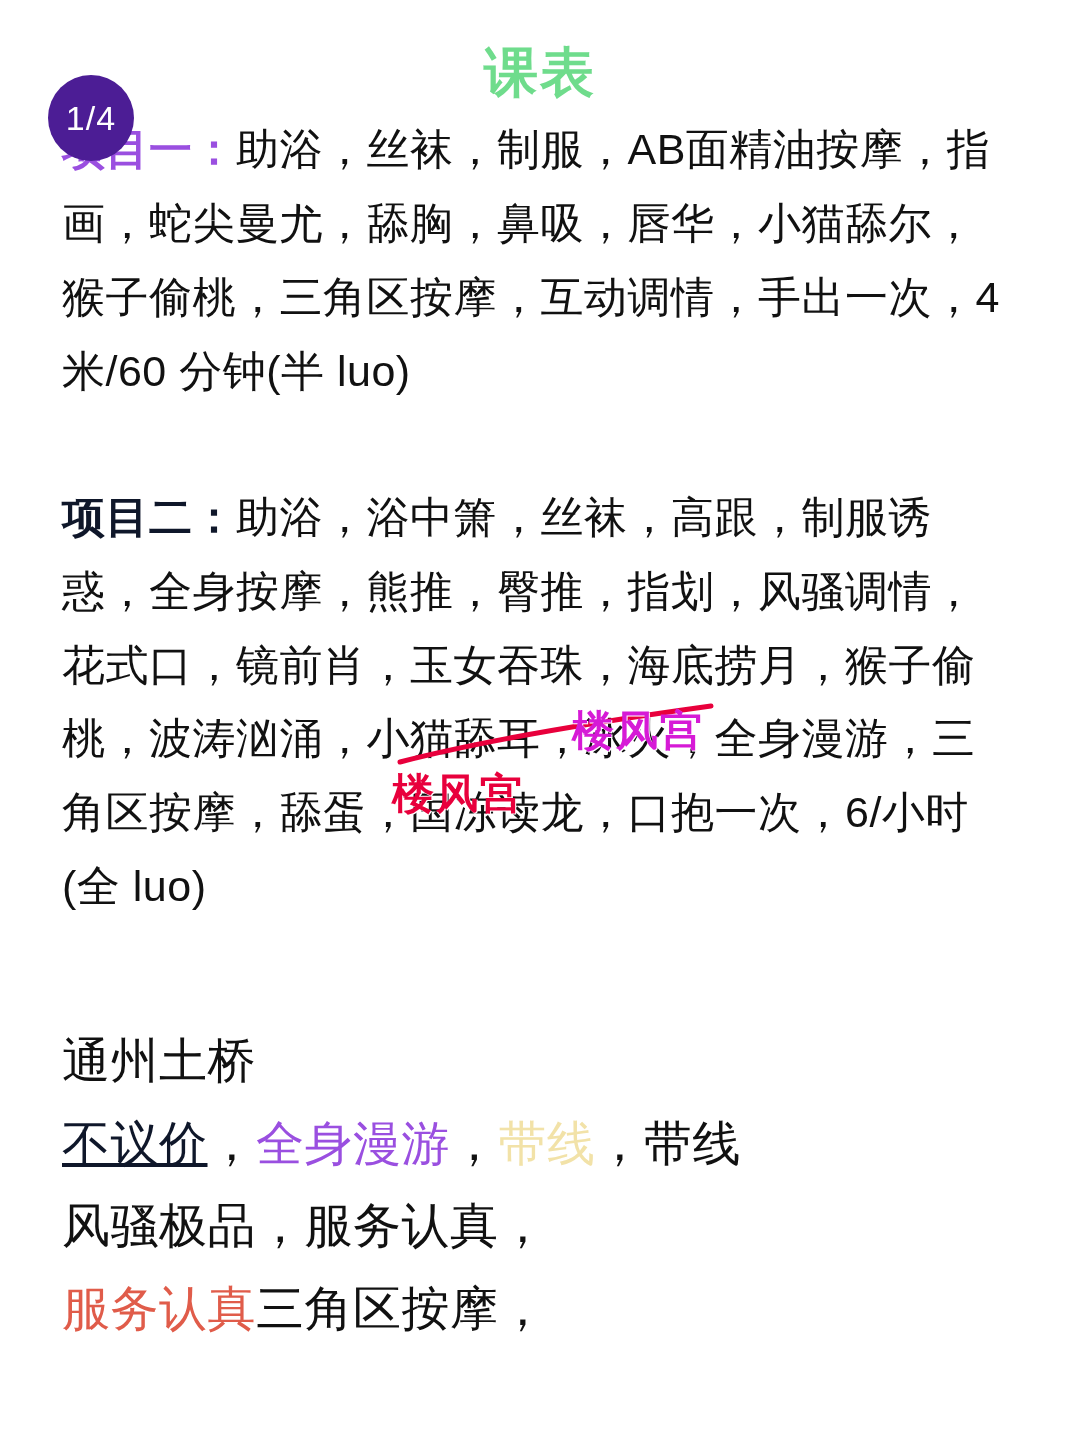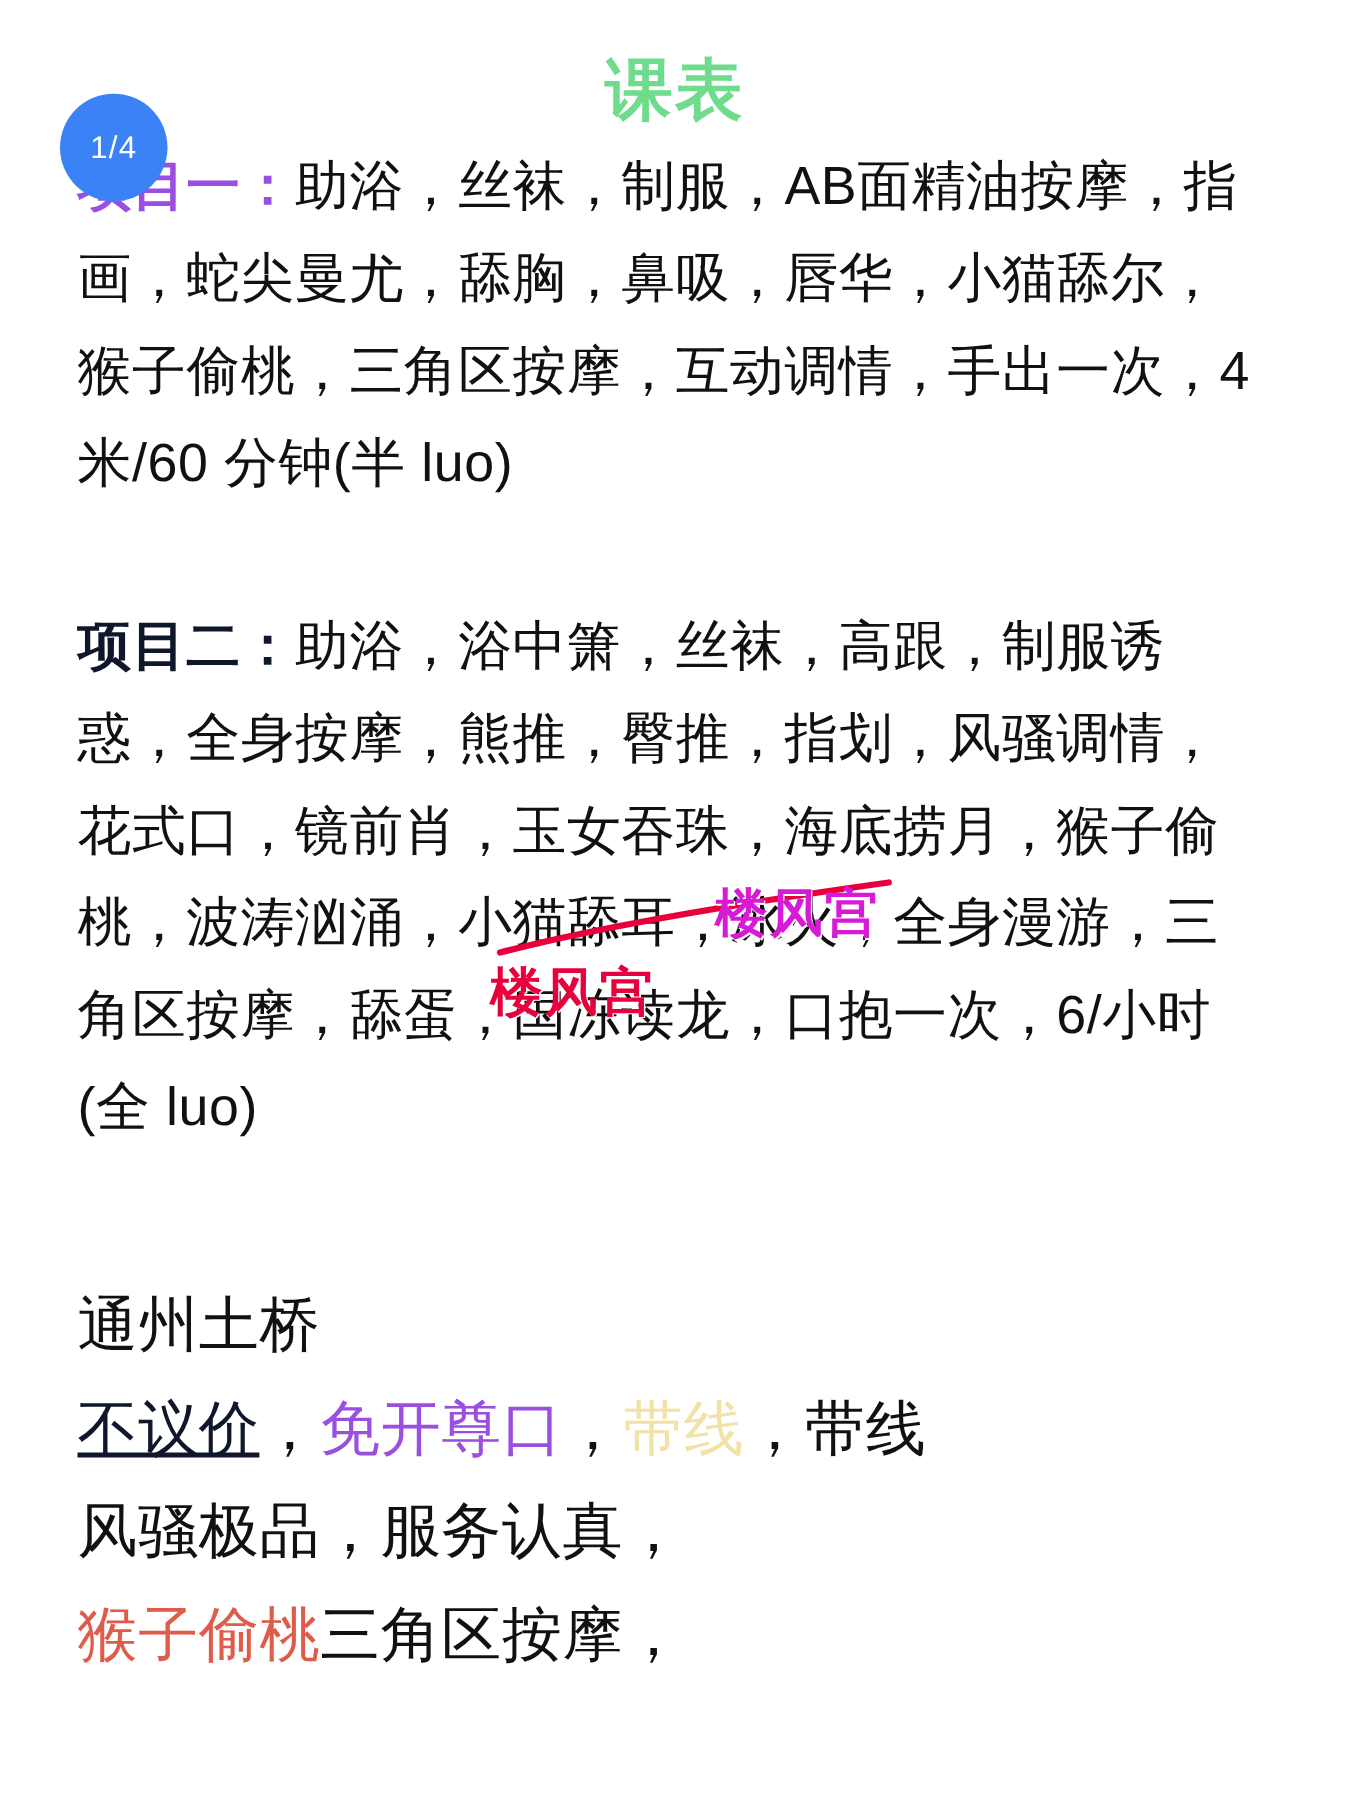--- a/index.html
+++ b/index.html
@@ -21,23 +21,23 @@
     box-sizing: border-box;
     padding: 0;
   }
   .page-badge {
     position: absolute;
     top: 75px;
     left: 48px;
     width: 86px;
     height: 86px;
     border-radius: 50%;
-    background: #3b82f6;
+    background: #4c1d95;
     color: #ffffff;
-    font-size: 25px;
+    font-size: 34px;
     display: flex;
     align-items: center;
     justify-content: center;
     letter-spacing: 1px;
     z-index: 5;
   }
   .title {
     text-align: center;
     font-size: 54px;
     color: #6fdc8c;
@@ -121,25 +121,25 @@
       <span class="label-purple">项目一</span><span class="label-purple">：</span><span>助浴，丝袜，制服，AB面精油按摩，指画，蛇尖曼尤，舔胸，鼻吸，唇华，小猫舔尔，猴子偷桃，三角区按摩，互动调情，手出一次，4米/60 分钟(半 luo)</span>
     </p>
 
     <p class="para block2">
       <span class="label-blue">项目二</span><span class="label-blue">：</span><span>助浴，浴中箫，丝袜，高跟，制服诱惑，全身按摩，熊推，臀推，指划，风骚调情，花式口，镜前肖，玉女吞珠，海底捞月，猴子偷桃，波涛汹涌，小猫舔耳，冰火，全身漫游，三角区按摩，舔蛋，国冻读龙，口抱一次，6/小时(全 luo)</span>
     </p>
 
     <div class="tail-block">
       <p class="tail-line">通州土桥</p>
       <p class="tail-line">
-        <span class="c-cyan">不议价</span><span>，</span><span class="c-violet">免开尊口</span><span>，</span><span class="c-cream">带线</span><span>，</span><span>带线</span>
+        <span class="c-cyan">不议价</span><span>，</span><span class="c-violet">全身漫游</span><span>，</span><span class="c-cream">带线</span><span>，</span><span>带线</span>
       </p>
       <p class="tail-line">风骚极品，服务认真，</p>
       <p class="tail-line">
-        <span class="c-red">猴子偷桃</span><span>三角区按摩，</span>
+        <span class="c-red">服务认真</span><span>三角区按摩，</span>
       </p>
     </div>
 
   </div>
 
   <svg class="wm-stroke" viewBox="0 0 320 70" xmlns="http://www.w3.org/2000/svg">
     <path d="M5 62 C 90 40, 200 22, 316 6" stroke="#e8003c" stroke-width="5" fill="none" stroke-linecap="round"></path>
   </svg>
 
   <div class="watermark wm-1">楼风宫</div>

